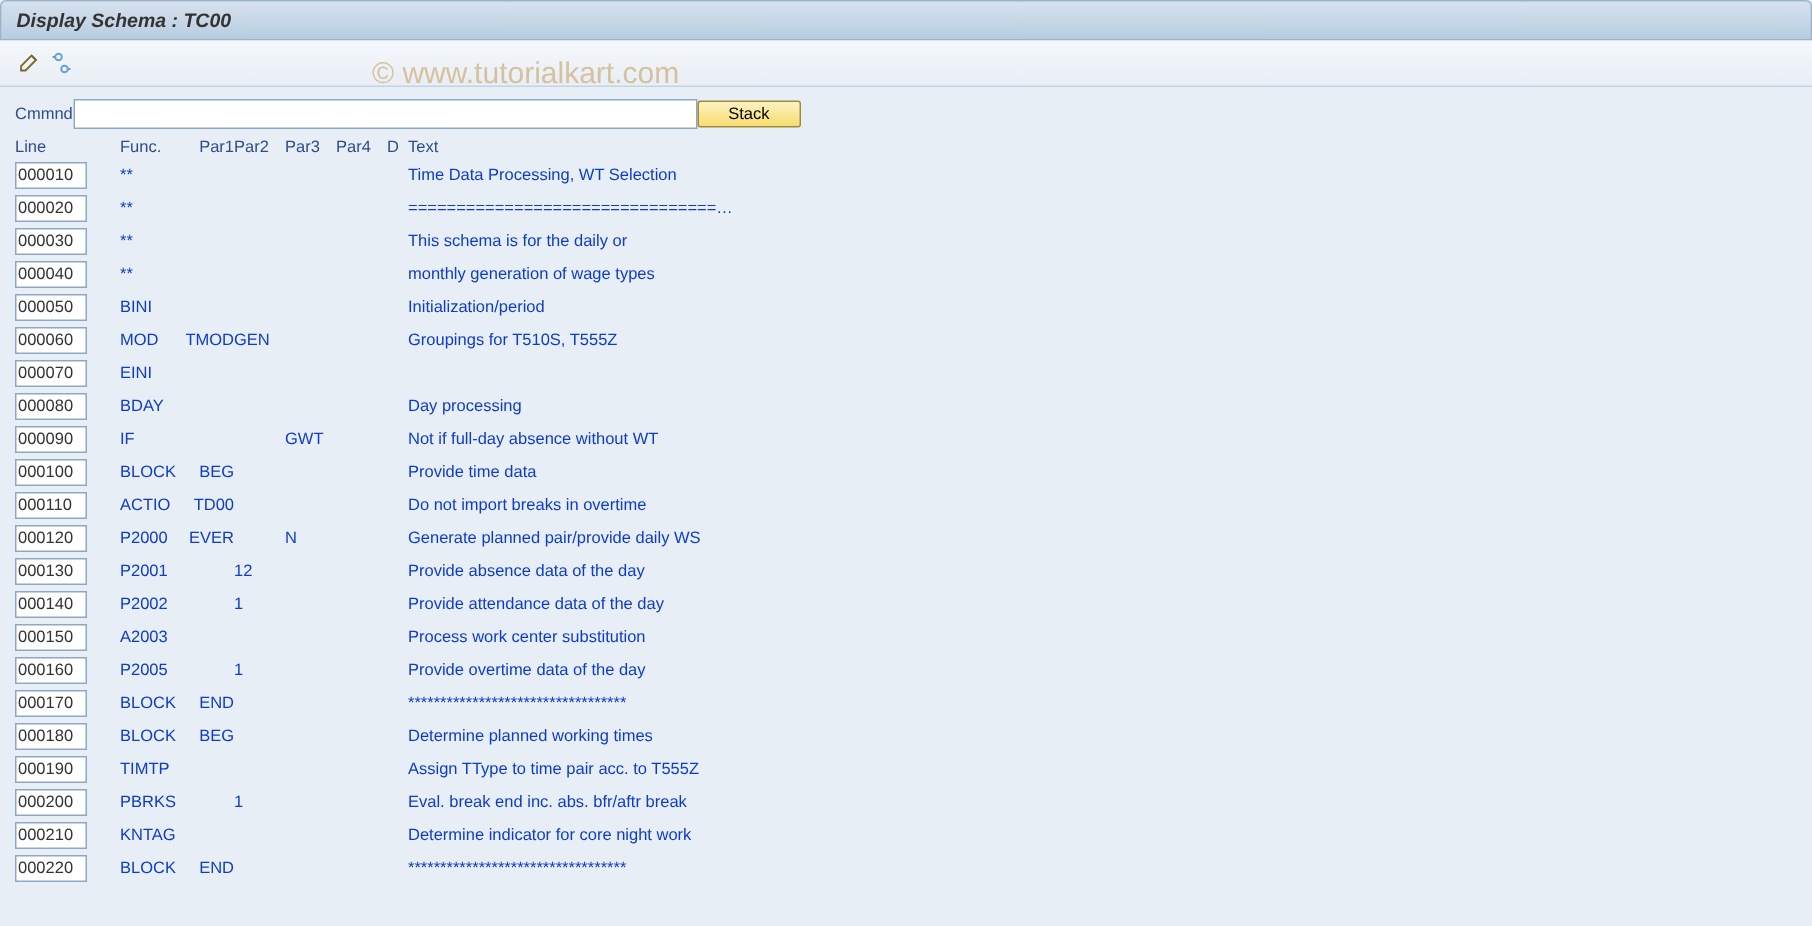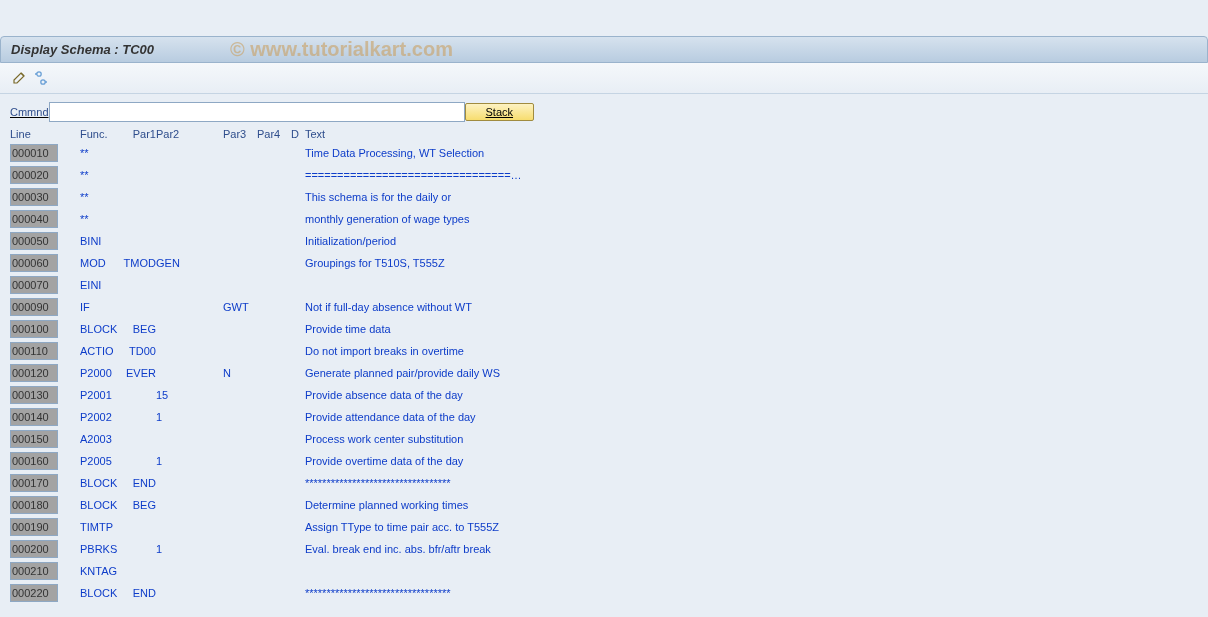--- a/index.html
+++ b/index.html
@@ -15,21 +15,20 @@
     }
     .titlebar {
       background: linear-gradient(to bottom, #d6e2ee, #b8cce0);
       border: 1px solid #9ab3cc;
       border-radius: 4px 4px 0 0;
       padding: 5px 10px;
       font-weight: bold;
       font-style: italic;
       font-size: 13px;
       color: #333;
-      margin-top: 36px;
     }
     .toolbar {
       background: linear-gradient(to bottom, #f5f8fb, #e8eef5);
       border-bottom: 1px solid #c5d4e3;
       padding: 4px 10px;
       height: 22px;
       display: flex;
       align-items: center;
       gap: 4px;
     }
@@ -37,33 +36,32 @@
       width: 18px;
       height: 18px;
       display: inline-flex;
       align-items: center;
       justify-content: center;
       cursor: pointer;
     }
     .watermark {
       position: absolute;
       top: 38px;
-      left: 230px;
+      left: 248px;
       font-size: 20px;
       color: rgba(201, 160, 99, 0.6);
-      font-weight: bold;
+      font-weight: normal;
       pointer-events: none;
       z-index: 10;
     }
     .command-bar {
       padding: 8px 10px 4px 10px;
       display: flex;
       align-items: center;
       gap: 0;
-      text-decoration: underline;
     }
     .cmmd-label {
       color: #2e4d8c;
       font-size: 11px;
     }
     .cmmd-input {
       flex: 0 0 410px;
       height: 18px;
       border: 1px solid #8ea8c4;
       background: #fff;
@@ -89,29 +87,29 @@
     .row {
       display: flex;
       align-items: center;
       height: 22px;
       color: #0d3cc9;
     }
     .col-line { width: 70px; flex-shrink:0;}
     .col-func { width: 42px; flex-shrink:0;}
     .col-par1 { width: 34px; flex-shrink:0;text-align:right;}
     .col-par2 { width: 34px; flex-shrink:0;}
-    .col-par3 { width: 34px; flex-shrink:0;margin-left:33px;}
+    .col-par3 { width: 34px; flex-shrink:0;}
     .col-par4 { width: 34px; flex-shrink:0;}
     .col-d    { width: 14px; flex-shrink:0;}
     .col-text { flex: 1; }
     .line-input {
       width: 44px;
       height: 16px;
       border: 1px solid #8ea8c4;
-      background: #a3a3a3;
+      background: #ffffff;
       font-size: 11px;
       text-align: left;
       padding: 0 1px;
       color: #333;
       font-family: Arial, sans-serif;
     }
     .mono { font-family: Arial, sans-serif; white-space: pre; overflow: hidden;}
   </style>
 </head>
 <body>
@@ -219,20 +217,30 @@
     <div class="row">
       <div class="col-line"><input class="line-input" type="text" value="000070" style=""></div>
       <div class="col-func mono">EINI</div>
       <div class="col-par1 mono"></div>
       <div class="col-par2 mono"></div>
       <div class="col-par3 mono"></div>
       <div class="col-par4 mono"></div>
       <div class="col-d mono"></div>
     </div>
     <div class="row">
+      <div class="col-line"><input class="line-input" type="text" value="000080" style=""></div>
+      <div class="col-func mono">BDAY</div>
+      <div class="col-par1 mono"></div>
+      <div class="col-par2 mono"></div>
+      <div class="col-par3 mono"></div>
+      <div class="col-par4 mono"></div>
+      <div class="col-d mono"></div>
+      <div class="col-text mono">Day processing</div>
+    </div>
+    <div class="row">
       <div class="col-line"><input class="line-input" type="text" value="000090" style=""></div>
       <div class="col-func mono">IF</div>
       <div class="col-par1 mono"></div>
       <div class="col-par2 mono"></div>
       <div class="col-par3 mono">GWT</div>
       <div class="col-par4 mono"></div>
       <div class="col-d mono"></div>
       <div class="col-text mono">Not if full-day absence without WT</div>
     </div>
     <div class="row">
@@ -262,21 +270,21 @@
       <div class="col-par2 mono"></div>
       <div class="col-par3 mono">N</div>
       <div class="col-par4 mono"></div>
       <div class="col-d mono"></div>
       <div class="col-text mono">Generate planned pair/provide daily WS</div>
     </div>
     <div class="row">
       <div class="col-line"><input class="line-input" type="text" value="000130" style=""></div>
       <div class="col-func mono">P2001</div>
       <div class="col-par1 mono"></div>
-      <div class="col-par2 mono">15</div>
+      <div class="col-par2 mono">12</div>
       <div class="col-par3 mono"></div>
       <div class="col-par4 mono"></div>
       <div class="col-d mono"></div>
       <div class="col-text mono">Provide absence data of the day</div>
     </div>
     <div class="row">
       <div class="col-line"><input class="line-input" type="text" value="000140" style=""></div>
       <div class="col-func mono">P2002</div>
       <div class="col-par1 mono"></div>
       <div class="col-par2 mono">1</div>
@@ -346,20 +354,21 @@
       <div class="col-text mono">Eval. break end inc. abs. bfr/aftr break</div>
     </div>
     <div class="row">
       <div class="col-line"><input class="line-input" type="text" value="000210" style=""></div>
       <div class="col-func mono">KNTAG</div>
       <div class="col-par1 mono"></div>
       <div class="col-par2 mono"></div>
       <div class="col-par3 mono"></div>
       <div class="col-par4 mono"></div>
       <div class="col-d mono"></div>
+      <div class="col-text mono">Determine indicator for core night work</div>
     </div>
     <div class="row">
       <div class="col-line"><input class="line-input" type="text" value="000220" style=""></div>
       <div class="col-func mono">BLOCK</div>
       <div class="col-par1 mono">END</div>
       <div class="col-par2 mono"></div>
       <div class="col-par3 mono"></div>
       <div class="col-par4 mono"></div>
       <div class="col-d mono"></div>
       <div class="col-text mono">**********************************</div>

